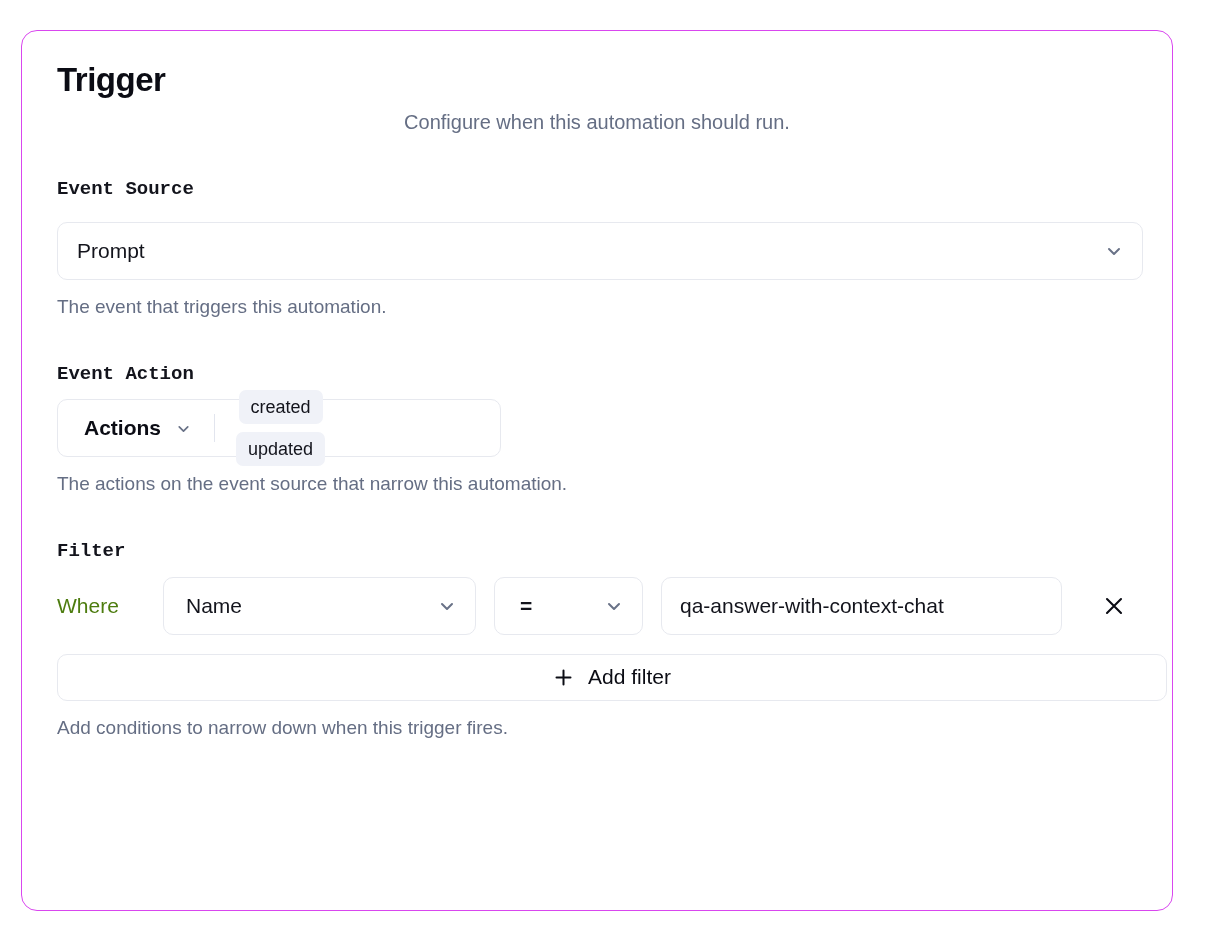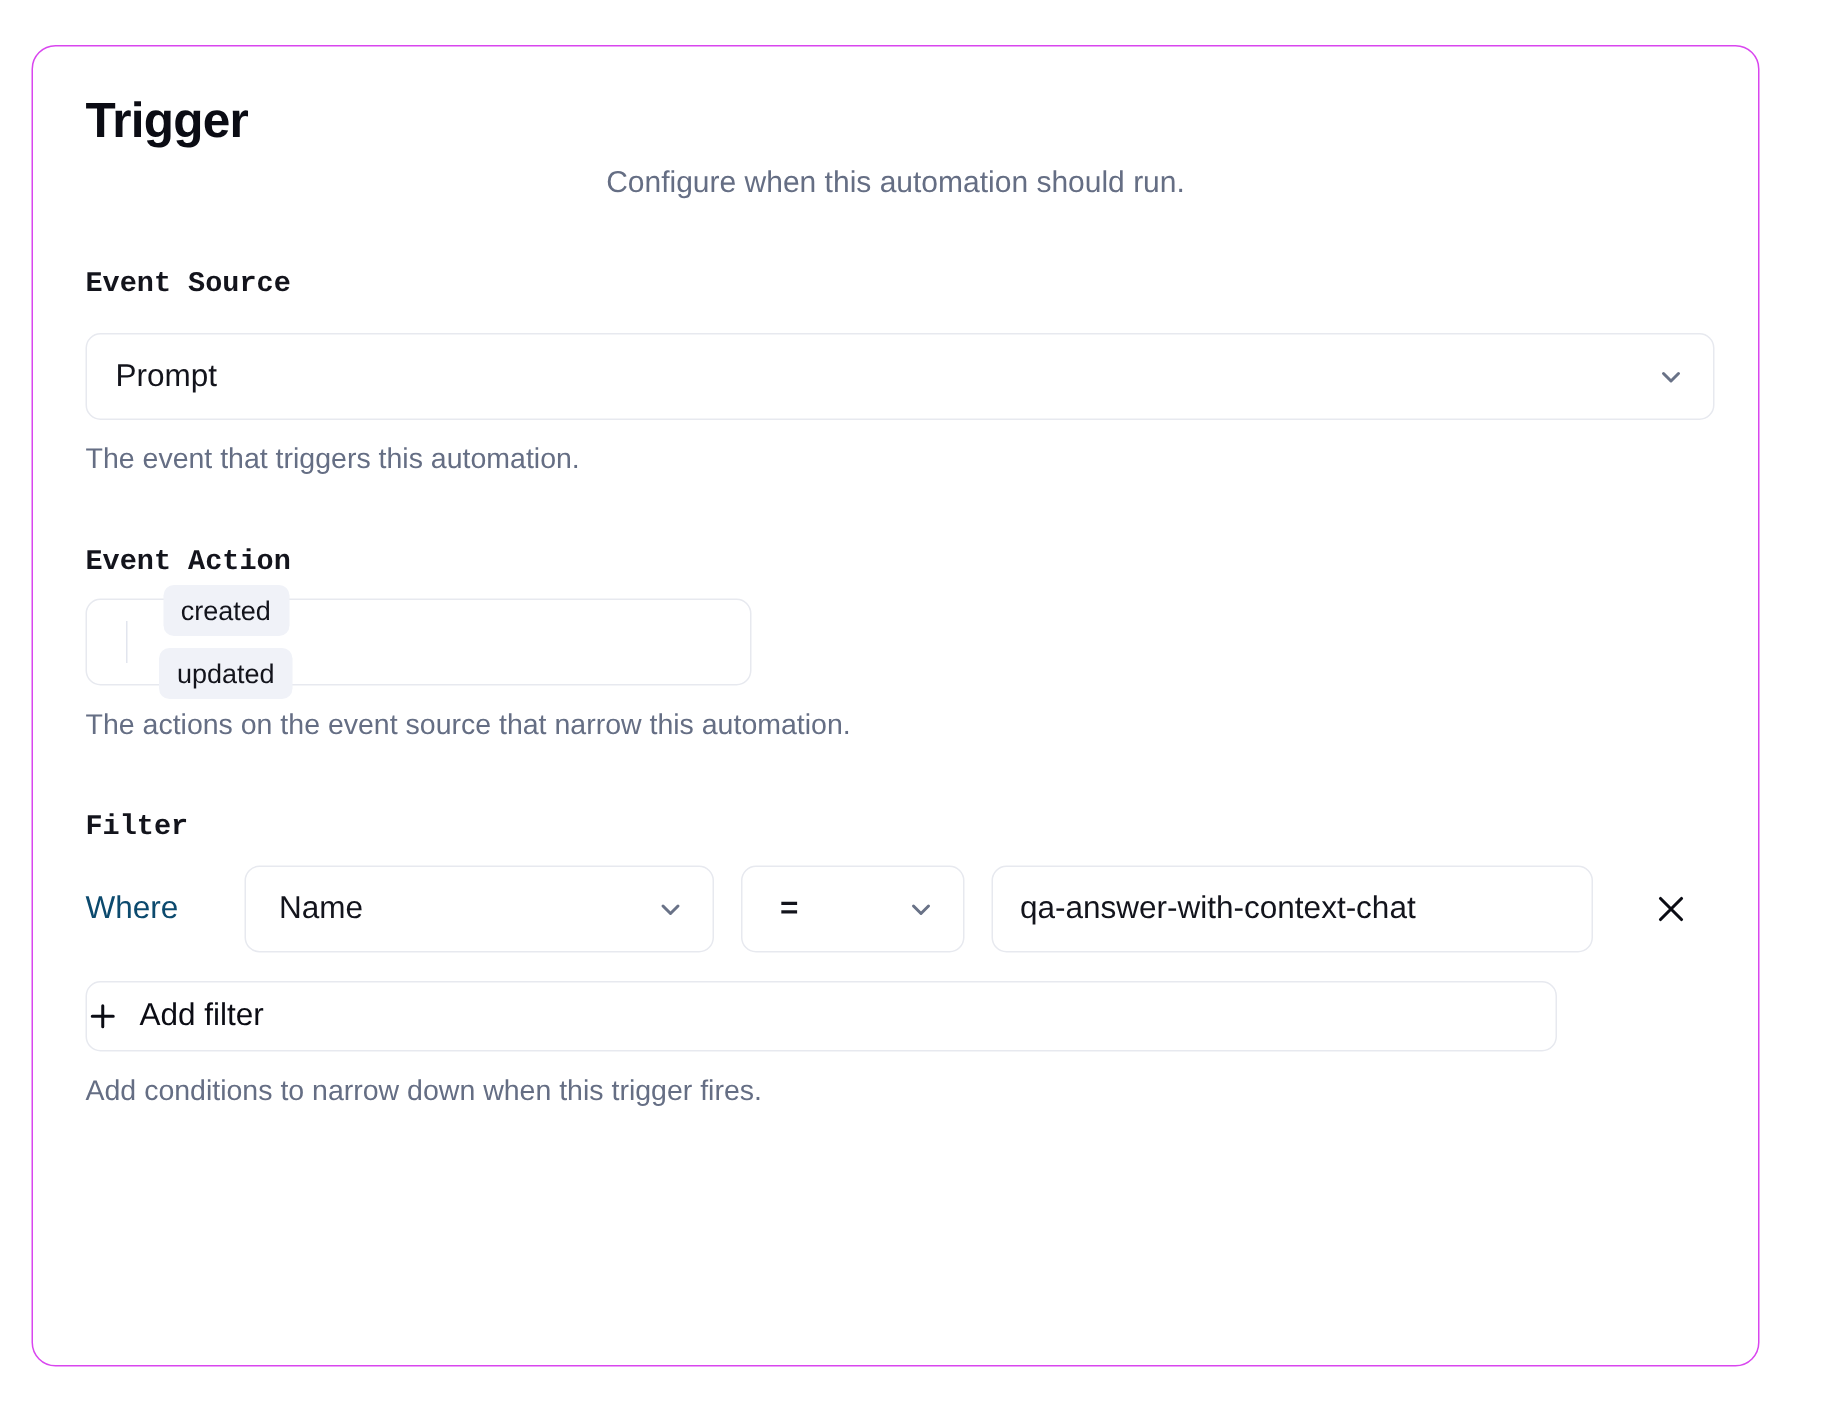--- a/index.html
+++ b/index.html
@@ -162,21 +162,21 @@
 
   
   .filter-row {
     display: flex;
     align-items: center;
     gap: 18px;
     margin-top: 6px;
   }
   .where-label {
     font-size: 21px;
-    color: #0c4a6e;
+    color: #4d7c0f;
     width: 88px;
     flex: 0 0 auto;
   }
   .filter-field {
     width: 313px;
     height: 58px;
     padding: 0 18px 0 22px;
     justify-content: space-between;
     cursor: pointer;
     flex: 0 0 auto;
@@ -231,23 +231,24 @@
   .remove-btn svg { width: 22px; height: 22px; display:block; }
   .remove-btn svg path {
     stroke: #0b0c14;
     stroke-width: 2.1;
     stroke-linecap: round;
     fill: none;
   }
 
   
   .add-filter {
-    width: 981px;
+    width: 1110px;
     height: 47px;
     margin-top: 19px;
+    justify-content: center;
     gap: 14px;
     cursor: pointer;
     border-radius: 10px;
   }
   .add-filter .plus {
     width: 21px;
     height: 21px;
     display: block;
   }
   .add-filter .plus path {
@@ -281,20 +282,26 @@
         </svg>
       </div>
 
       <div class="field-help">The event that triggers this automation.</div>
     </div>
 
     <div class="field">
       <div class="field-label">Event Action</div>
 
       <div class="control action-combo">
+        <div class="action-trigger">
+          <span class="action-trigger-label">Actions</span>
+          <svg class="chev small" viewBox="0 0 20 20">
+            <path d="M5 8 L10 13 L15 8"></path>
+          </svg>
+        </div>
         <div class="combo-divider"></div>
         <div class="chips">
           <span class="chip">created</span>
           <span class="chip">updated</span>
         </div>
       </div>
 
       <div class="field-help">The actions on the event source that narrow this automation.</div>
     </div>
 

